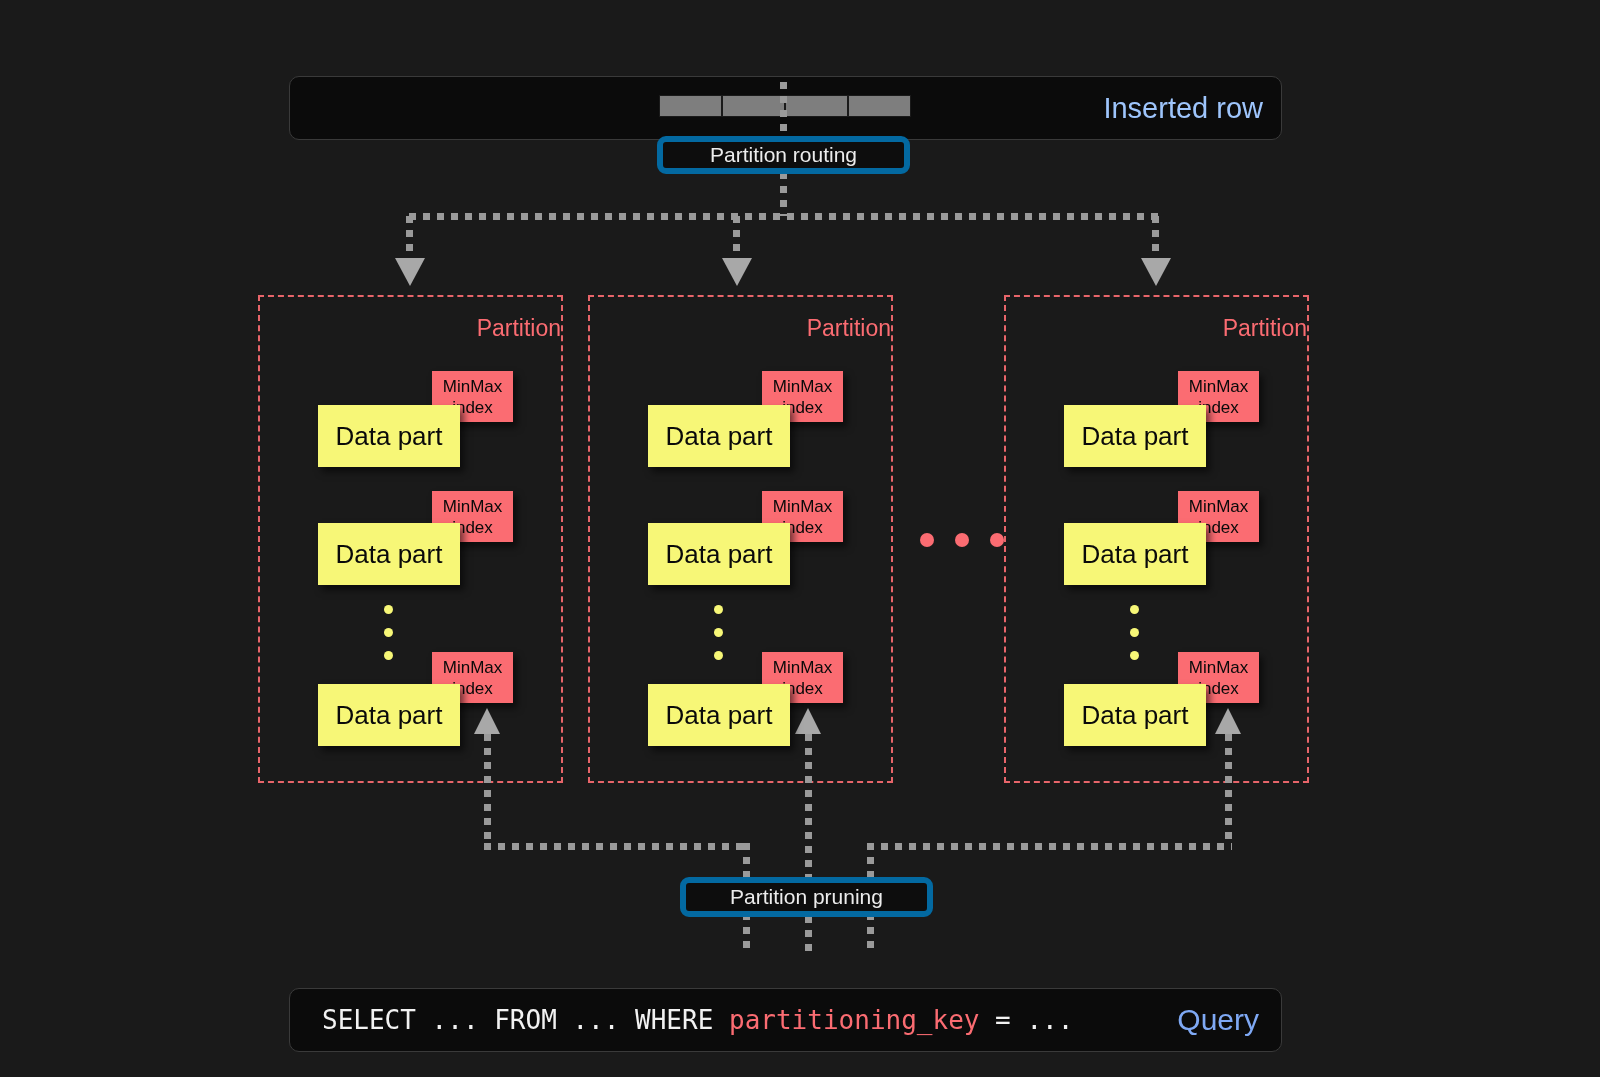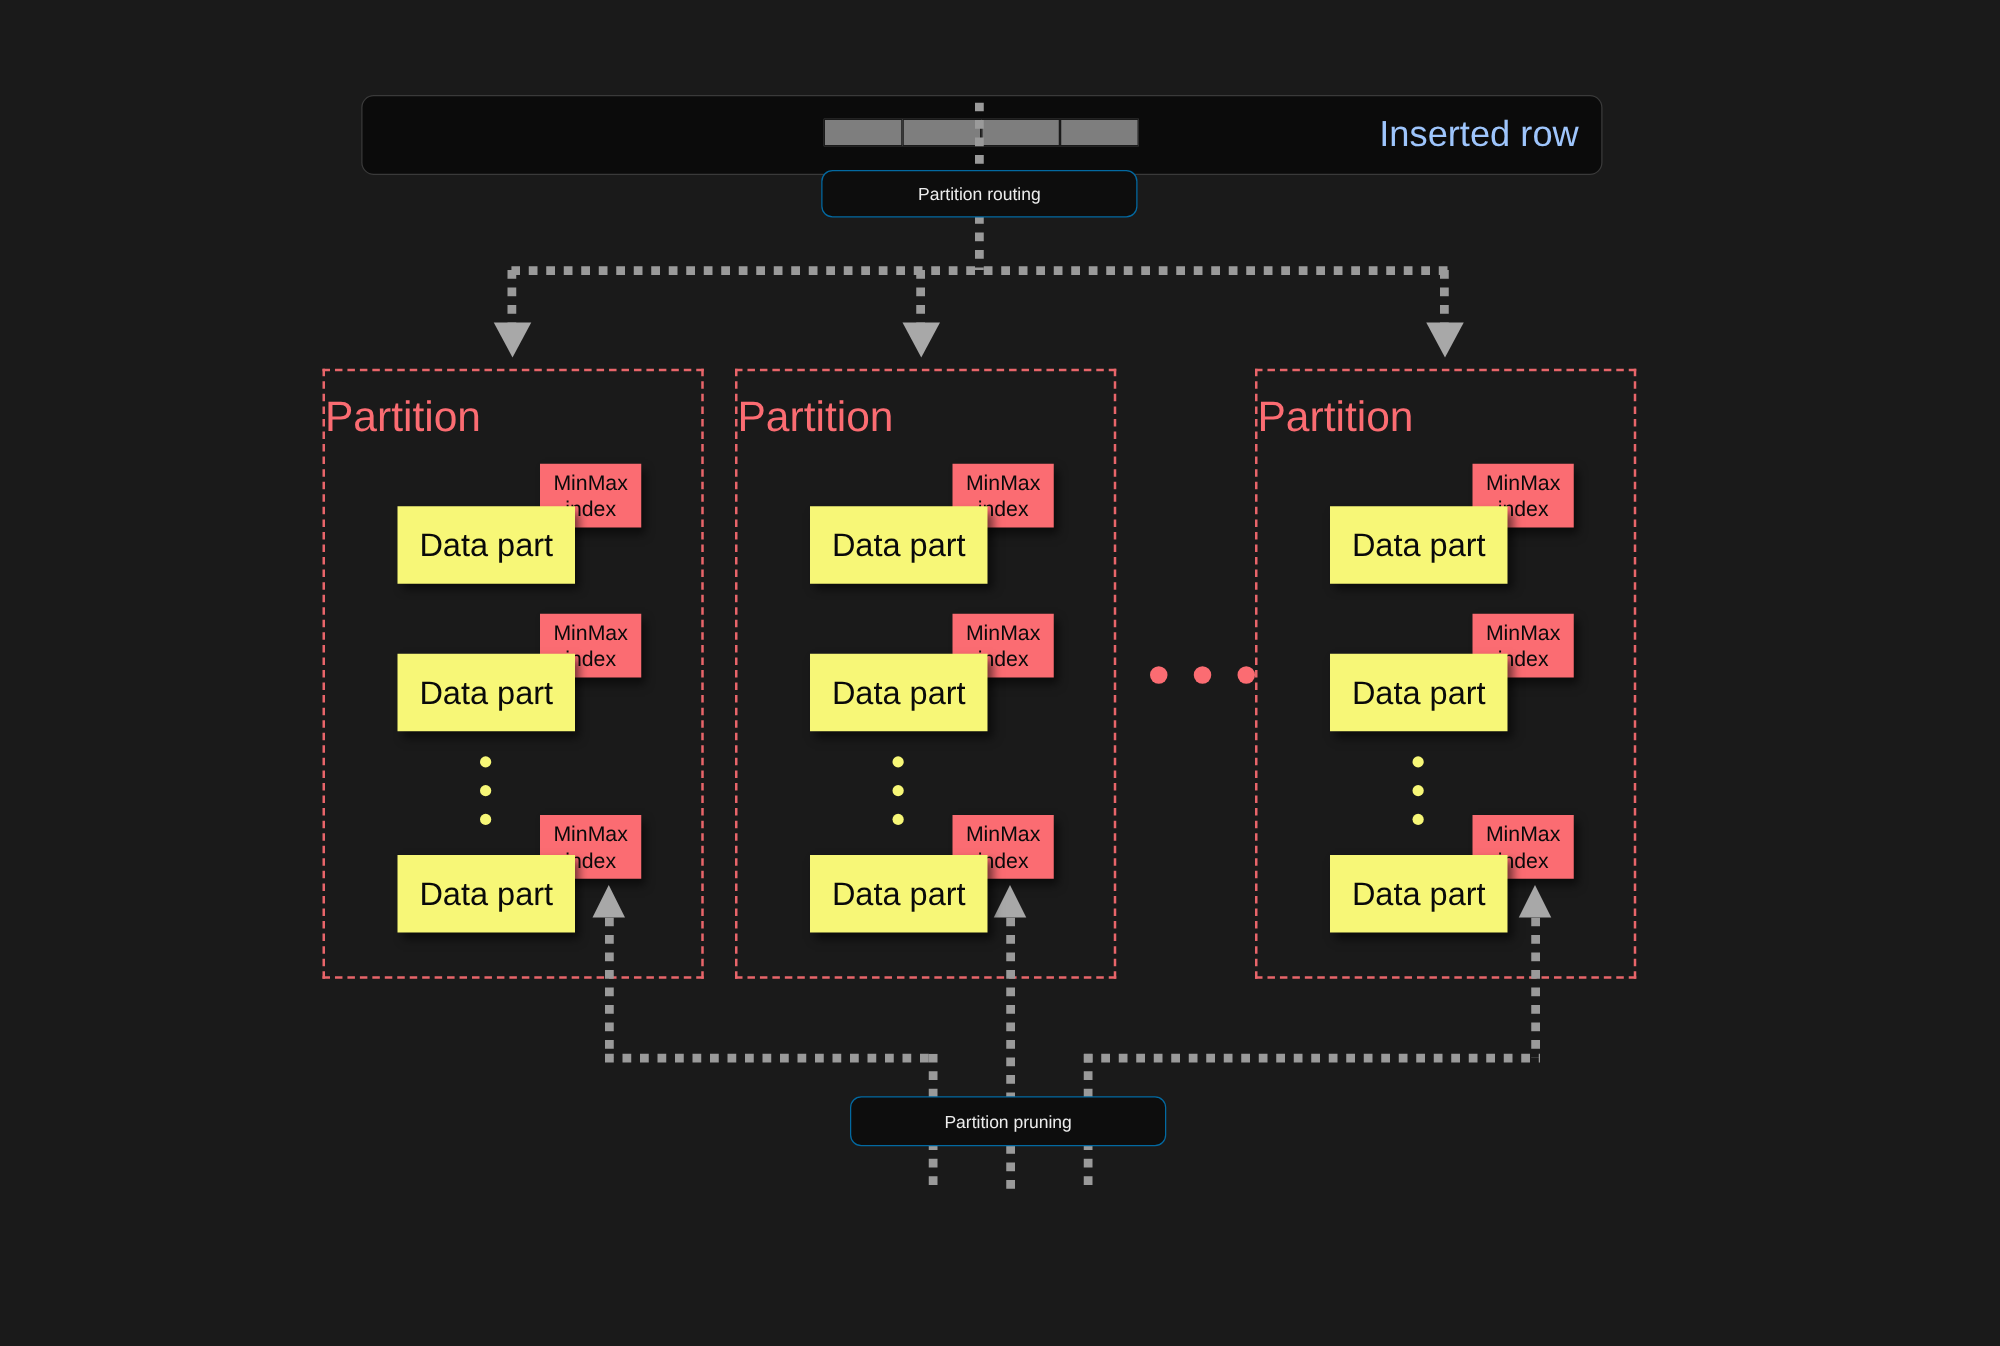--- a/index.html
+++ b/index.html
@@ -47,24 +47,24 @@
   .row-cell {
     width: 63px; height: 22px;
     background: #7e7e7e;
     border: 1px solid #1a1a1a;
   }
 
   
   .pill {
     position: absolute;
     background: #0d0d0d;
-    border: 1px solid #0369a1;
+    border: 6px solid #0369a1;
     border-radius: 9px;
     color: #ececec;
-    font-size: 14px;
+    font-size: 21px;
     display: flex;
     align-items: center;
     justify-content: center;
     white-space: nowrap;
     z-index: 6;
   }
   #partition-routing-pill {
     left: 657px; top: 136px;
     width: 253px; height: 38px;
   }
@@ -117,23 +117,23 @@
     background: transparent;
   }
   #partition-1 { left: 258px; }
   #partition-2 { left: 588px; }
   #partition-3 { left: 1004px; }
 
   .partition-title {
     position: absolute;
     top: 18px;
     left: 0; right: 0;
-    text-align: left;
+    text-align: right;
     color: #fb6c72;
-    font-size: 34px;
+    font-size: 23px;
   }
   .data-part {
     position: absolute;
     left: 58px;
     width: 142px;
     height: 62px;
     background: #f7f777;
     color: #0a0a0a;
     font-size: 26px;
     display: flex;
@@ -360,14 +360,18 @@
   <div class="dline-v" style="left:1225px; top:734px; height:112px;"></div>
   <div class="dline-h" style="left:867px; top:843px; width:365px;"></div>
 
   <div class="dline-v" style="left:743px; top:843px; height:110px;"></div>
   <div class="dline-v" style="left:867px; top:843px; height:110px;"></div>
 
   <div class="pill" id="partition-pruning-pill">
     <span>Partition pruning</span>
   </div>
 
+  <div class="bar" id="query-bar">
+    <div id="query-text"><span>SELECT ... FROM ... WHERE </span><span class="kw-red">partitioning_key</span><span> = ...</span></div>
+    <div id="query-label">Query</div>
+  </div>
 
 </div>
 
 </body></html>

